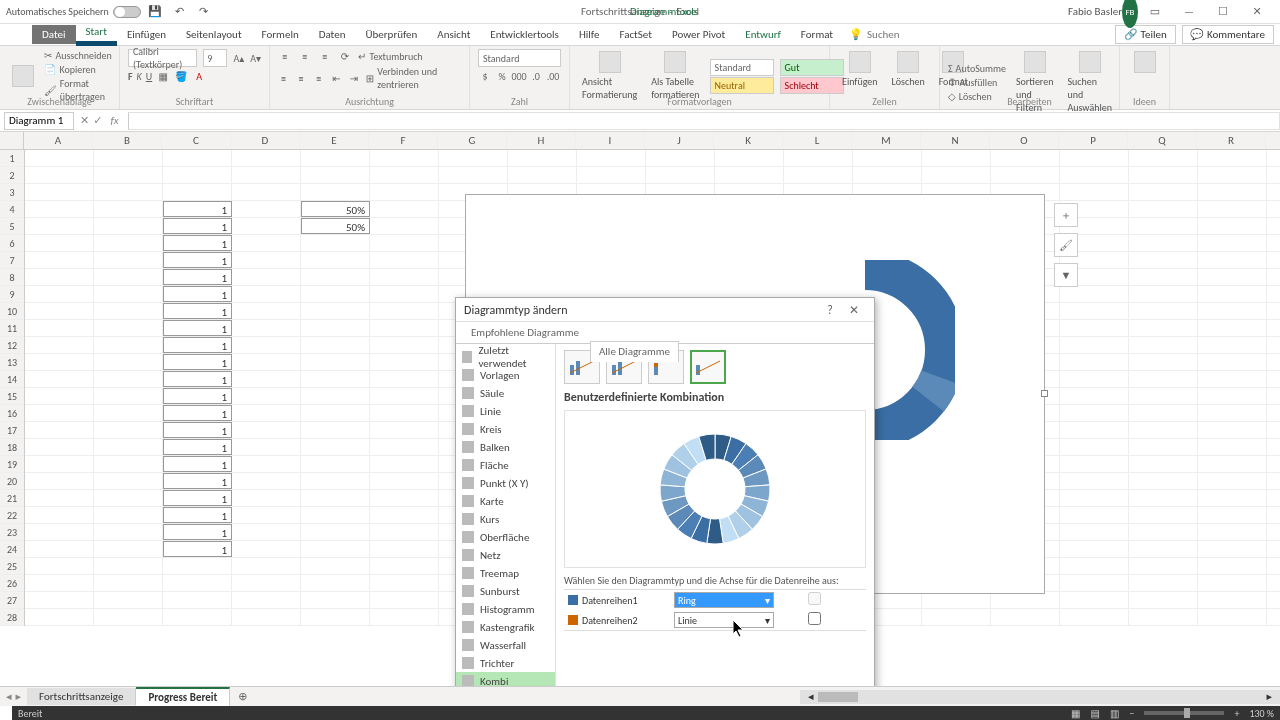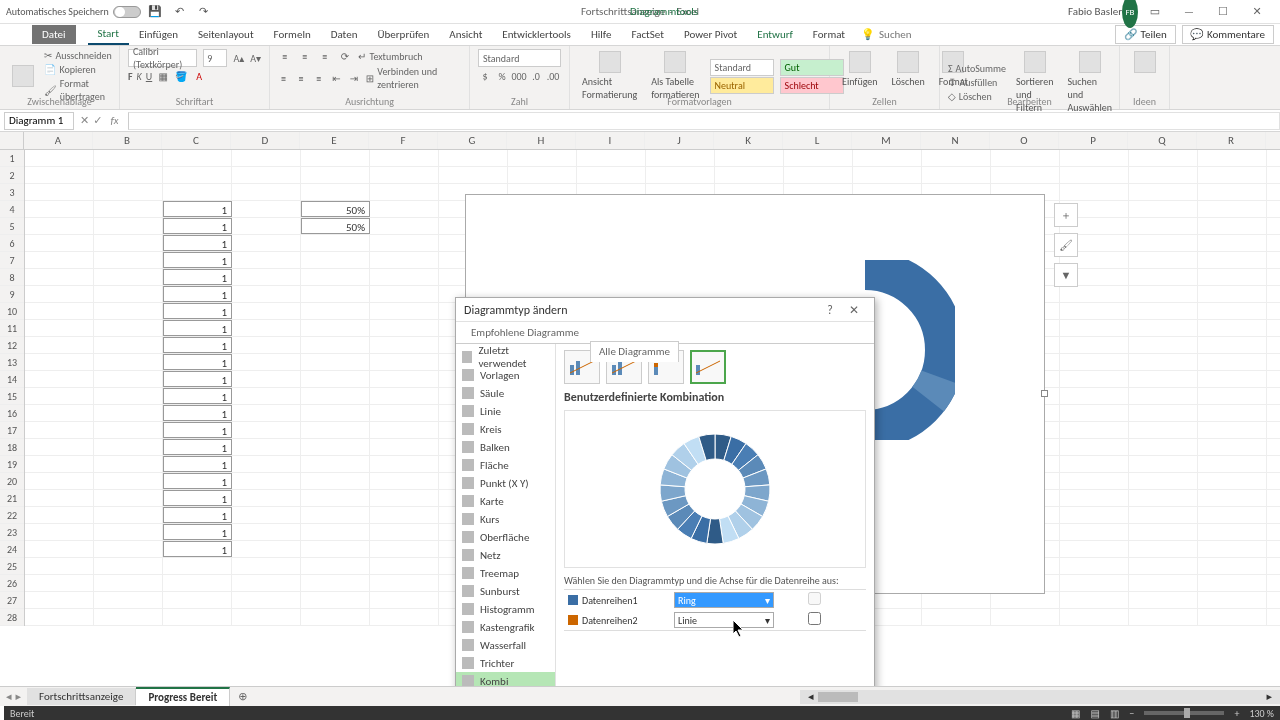--- a/index.html
+++ b/index.html
@@ -15,21 +15,21 @@
 .titlebar .center { position: absolute; left: 50%; transform: translateX(-50%); display: flex; gap: 4px; font-size: 11px; color: #666; }
 .titlebar .tooltab { position: absolute; left: 630px; color: #217346; }
 .titlebar .right { margin-left: auto; display: flex; align-items: center; gap: 0; color: #555; }
 .avatar { width: 16px; height: 32px; border-radius: 50%; background: #217346; color: #fff; font-size: 9px; display: flex; align-items: center; justify-content: center; }
 .winbtn { width: 34px; height: 20px; display: flex; align-items: center; justify-content: center; color: #666; }
 
 
 .ribbon-tabs { height: 22px; display: flex; align-items: center; gap: 0; padding-left: 4px; background: #fff; border-bottom: 1px solid #d6d6d6; font-size: 11px; }
 .ribbon-tabs .tab { padding: 3px 10px; color: #444; }
 .ribbon-tabs .tab.file { background: #737373; color: #fff; margin-left: 28px; }
-.ribbon-tabs .tab.active { border-bottom: 2px solid #0c4a6e; color: #217346; margin-left: 12px; }
+.ribbon-tabs .tab.active { border-bottom: 6px solid #0c4a6e; color: #217346; }
 .ribbon-tabs .tool { color: #217346; }
 .ribbon-tabs .search { margin-left: 6px; color: #777; display: flex; align-items: center; gap: 4px; }
 .ribbon-tabs .right-buttons { margin-left: auto; display: flex; gap: 6px; padding-right: 6px; }
 .share-btn, .comment-btn { border: 1px solid #ccc; padding: 2px 8px; font-size: 11px; background: #fff; }
 
 
 .ribbon { height: 64px; background: #f3f2f1; border-bottom: 1px solid #d6d6d6; display: flex; position: relative; }
 .rgroup { border-right: 1px solid #e1e1e1; padding: 3px 8px 14px 8px; position: relative; display: flex; flex-direction: column; gap: 2px; font-size: 10px; color: #666; }
 .rgroup .label { position: absolute; bottom: 1px; left: 0; right: 0; text-align: center; font-size: 10px; color: #888; }
 .rgroup .row { display: flex; align-items: center; gap: 6px; }
@@ -114,21 +114,21 @@
 
 .sheet-tabs { position: absolute; bottom: 14px; left: 0; right: 0; height: 20px; border-top: 1px solid #ccc; background: #f3f2f1; display: flex; align-items: center; font-size: 11px; }
 .sheet-tabs .nav { display: flex; gap: 4px; padding: 0 6px; color: #888; }
 .sheet-tab { padding: 2px 12px; border-right: 1px solid #ccc; background: #e1e1e1; }
 .sheet-tab.active { background: #fff; border-top: 2px solid #217346; font-weight: 600; }
 .sheet-add { padding: 2px 8px; color: #666; }
 .hscroll { margin-left: auto; width: 480px; height: 14px; background: #e1e1e1; display:flex; align-items:center; padding: 0 8px; gap:4px;}
 .hscroll .thumb { width: 40px; height: 10px; background: #bbb; }
 
 
-.statusbar { position: absolute; bottom: 0; left: 4px; right: 0; height: 14px; background: #333; color: #ccc; font-size: 10px; display: flex; align-items: center; padding: 0 6px; }
+.statusbar { position: absolute; bottom: 0; left: 12px; right: 0; height: 14px; background: #333; color: #ccc; font-size: 10px; display: flex; align-items: center; padding: 0 6px; }
 .statusbar .right { margin-left: auto; display: flex; align-items: center; gap: 10px; }
 .zoom-slider { width: 80px; height: 4px; background: #666; position: relative; }
 .zoom-slider::after { content: ""; position: absolute; left: 50%; top: -3px; width: 6px; height: 10px; background: #aaa; }
 
 
 .cursor { position: absolute; left: 708px; top: 470px; width: 12px; height: 18px; pointer-events: none; }
 
 .small-ico { width:14px; height:14px; display:inline-flex; align-items:center; justify-content:center; color:#666;}
 
 </style>

